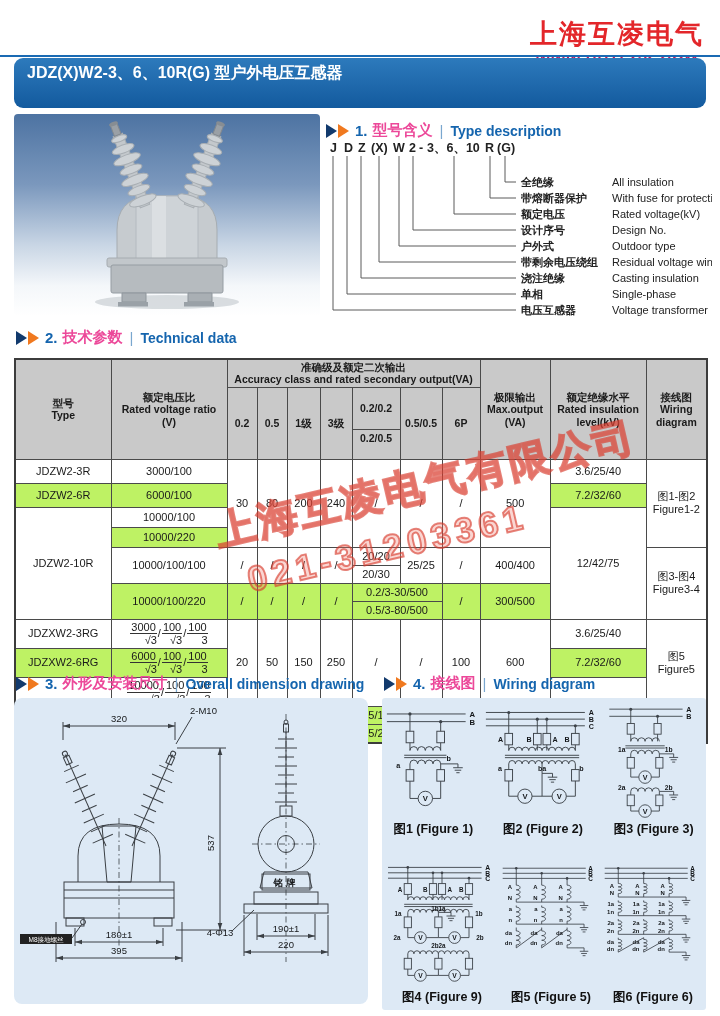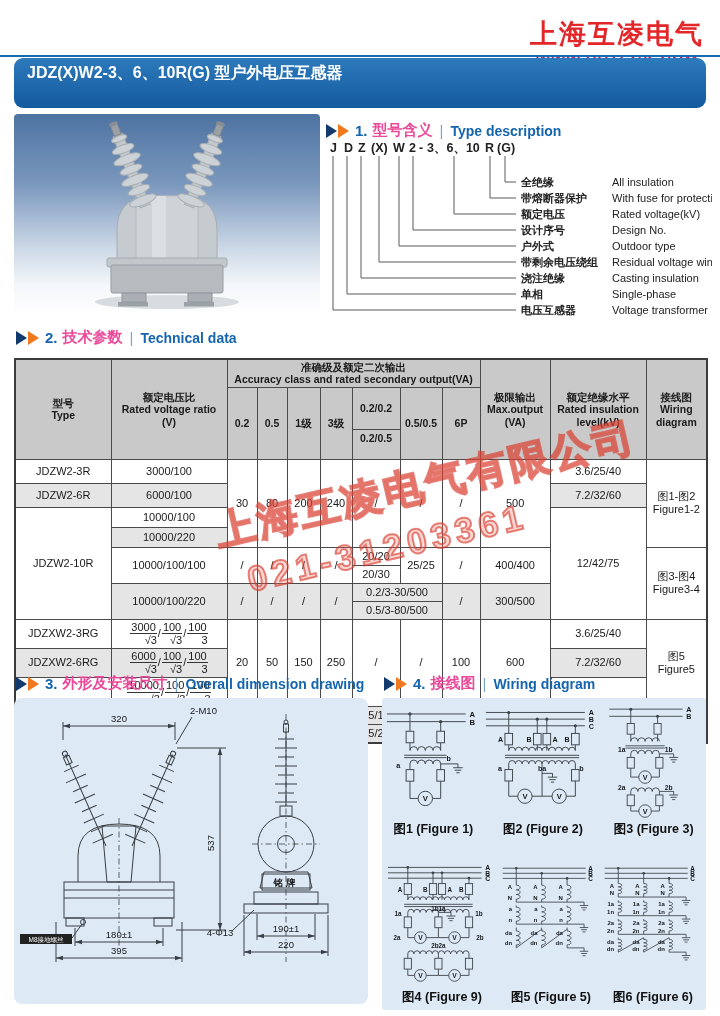--- a/index.html
+++ b/index.html
@@ -34,21 +34,21 @@
   .type-svg .code{font-size:12.5px;font-weight:bold;}
   .type-svg .zh{font-size:11px;font-weight:bold;}
   .type-svg .en{font-size:11px;}
   .type-svg polyline{fill:none;stroke:#5a5a5a;stroke-width:1;}
 
   
   .tech-table{position:absolute;top:358px;left:14px;width:692px;border-collapse:collapse;table-layout:fixed;
     font-size:11px;border:2px solid #3c3c3c;}
   .tech-table th,.tech-table td{border:1px solid #4a4a4a;text-align:center;vertical-align:middle;padding:1px 1px;white-space:pre-line;line-height:1.18;}
   .tech-table th{background:#c9c9c9;font-weight:bold;font-size:10.5px;}
-  .tech-table td.sh{background:#e5e5e5;}
+  .tech-table td.sh{background:#bef264;}
   .split{padding:0 !important;}
   .split .sp-top,.split .sp-bot{padding:2px 1px;}
   .split .sp-bot{border-top:1px solid #4a4a4a;}
   .frac{display:inline-flex;flex-direction:column;font-size:11px;line-height:1.15;vertical-align:middle;align-items:flex-end;}
   .frac .num{border-bottom:1px solid #333;padding:0 1px;}
   .fsl{font-size:11px;margin:0 1px;vertical-align:middle;}
 
   
   .wm{position:absolute;font-weight:bold;pointer-events:none;z-index:6;white-space:nowrap;
       color:rgba(240,120,105,0.30);-webkit-text-stroke:2px rgba(214,55,40,0.62);transform:rotate(-13deg);transform-origin:left center;}

